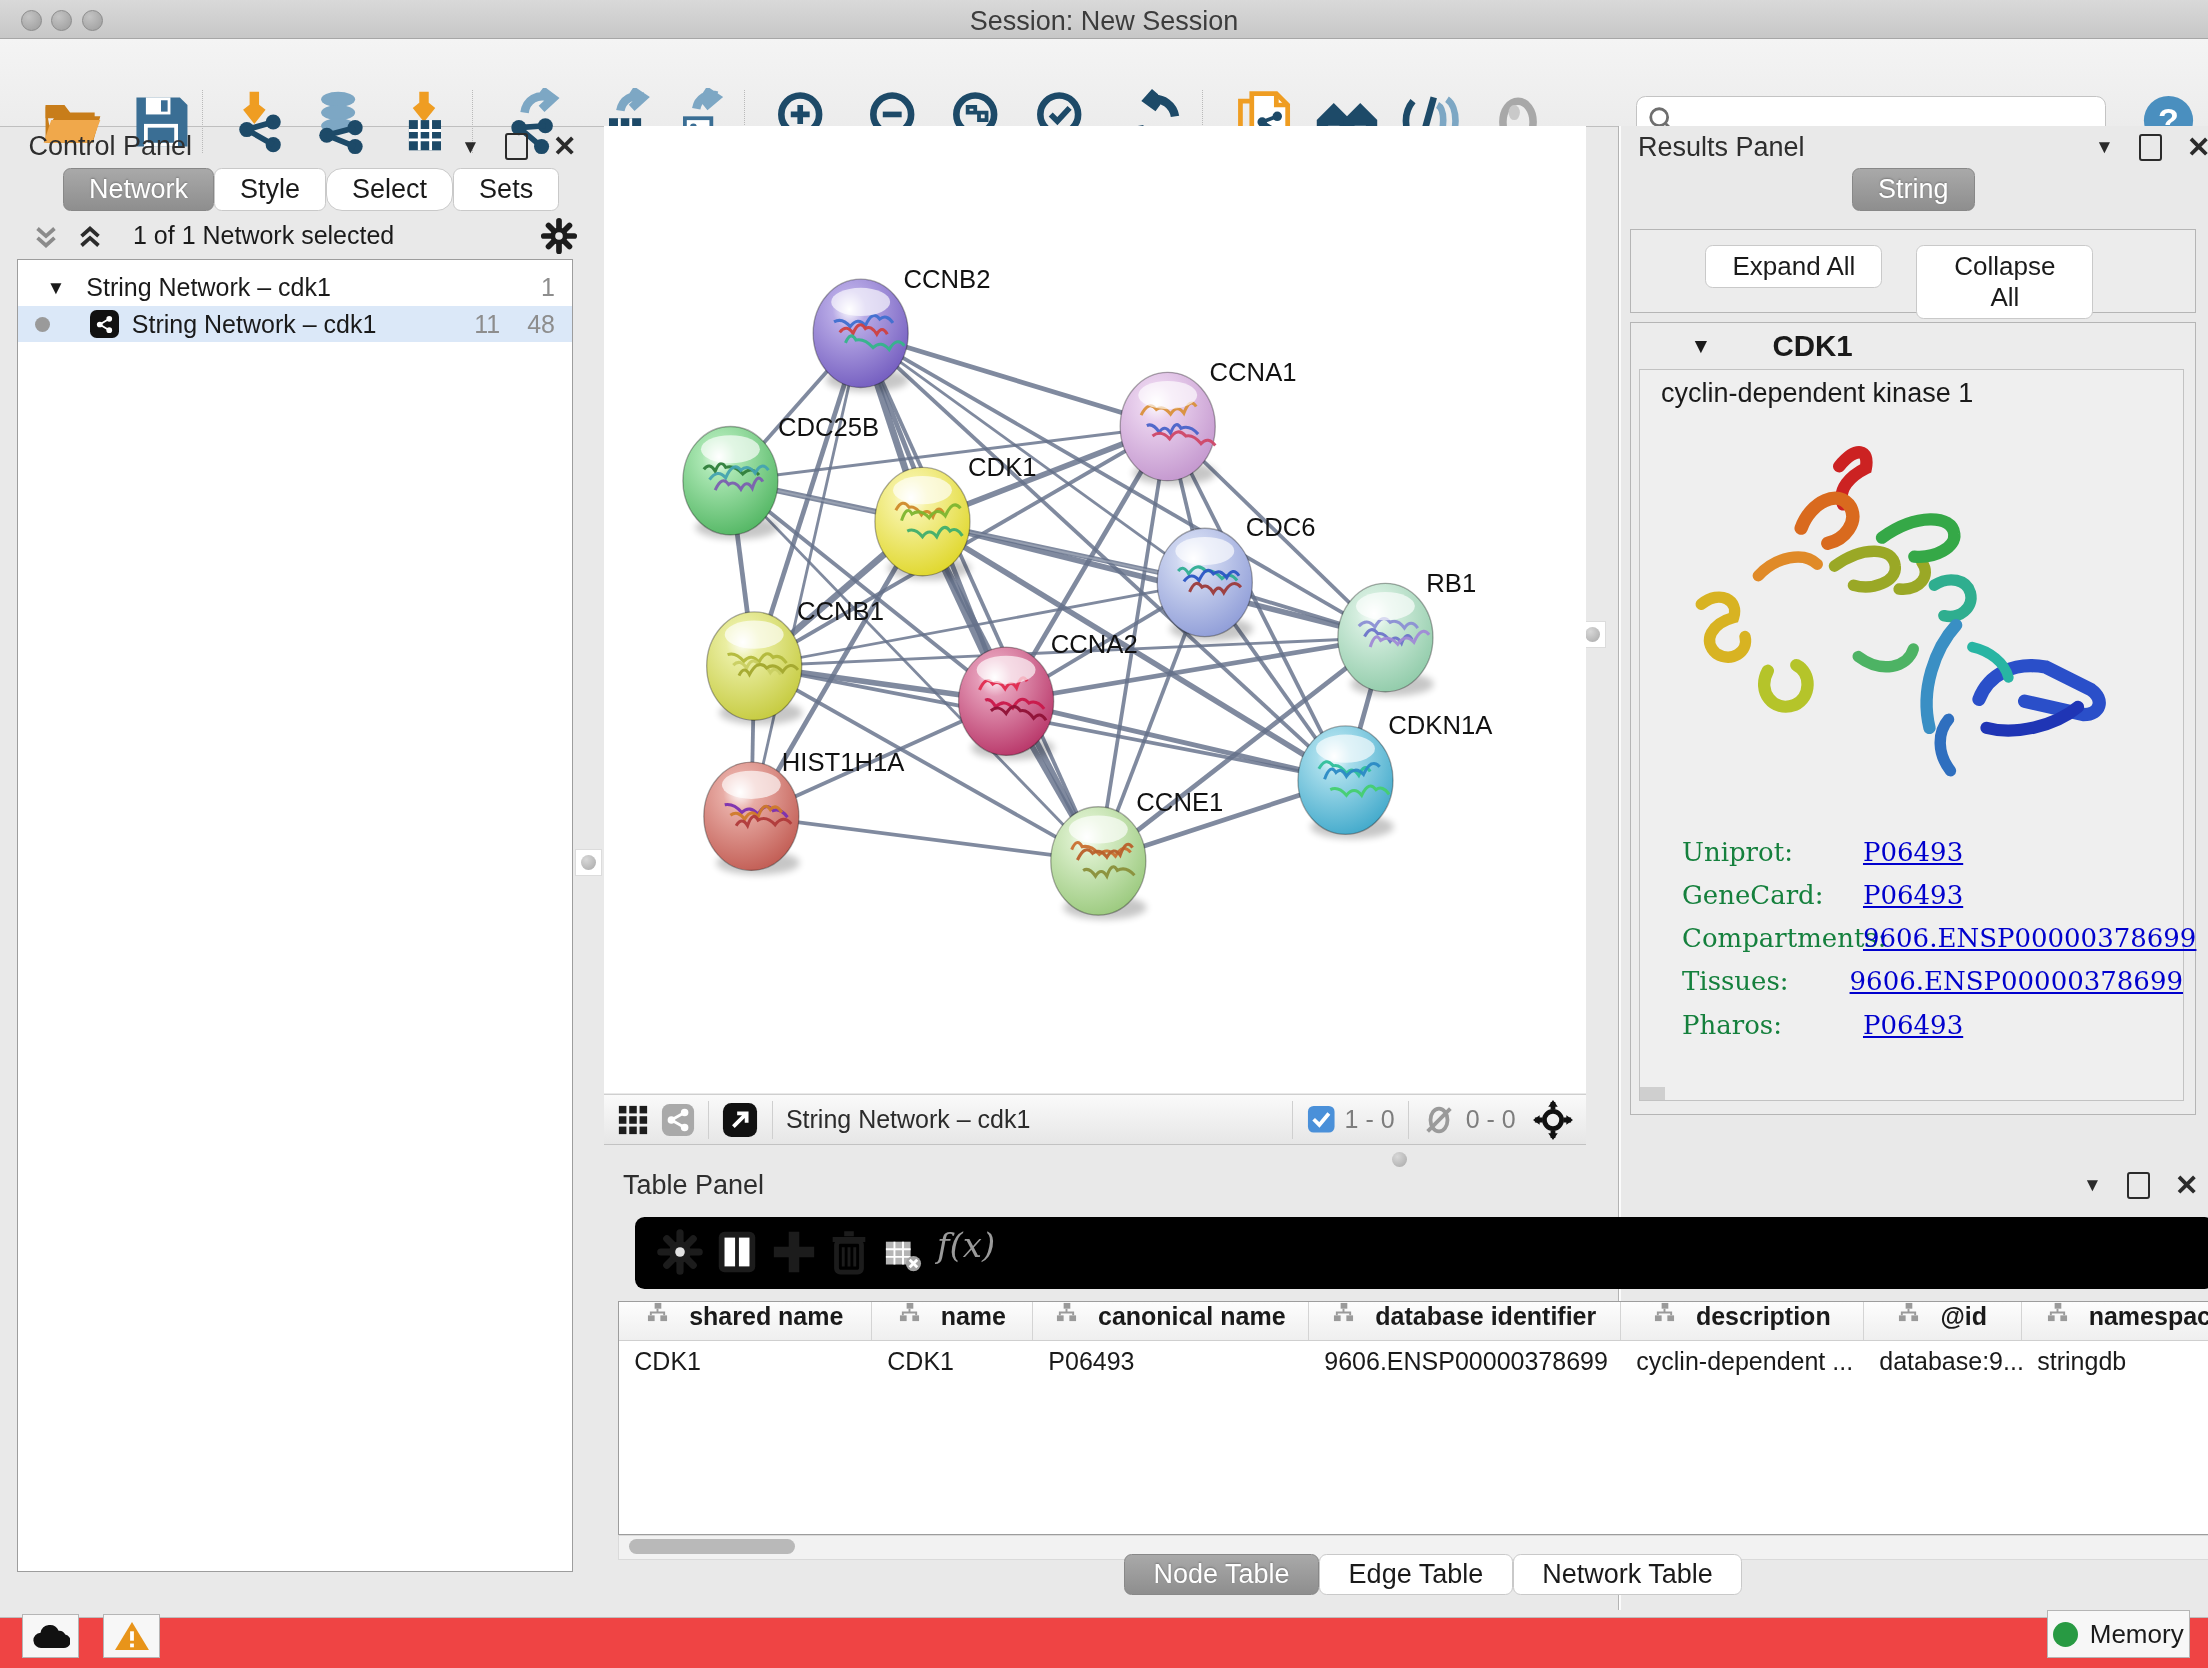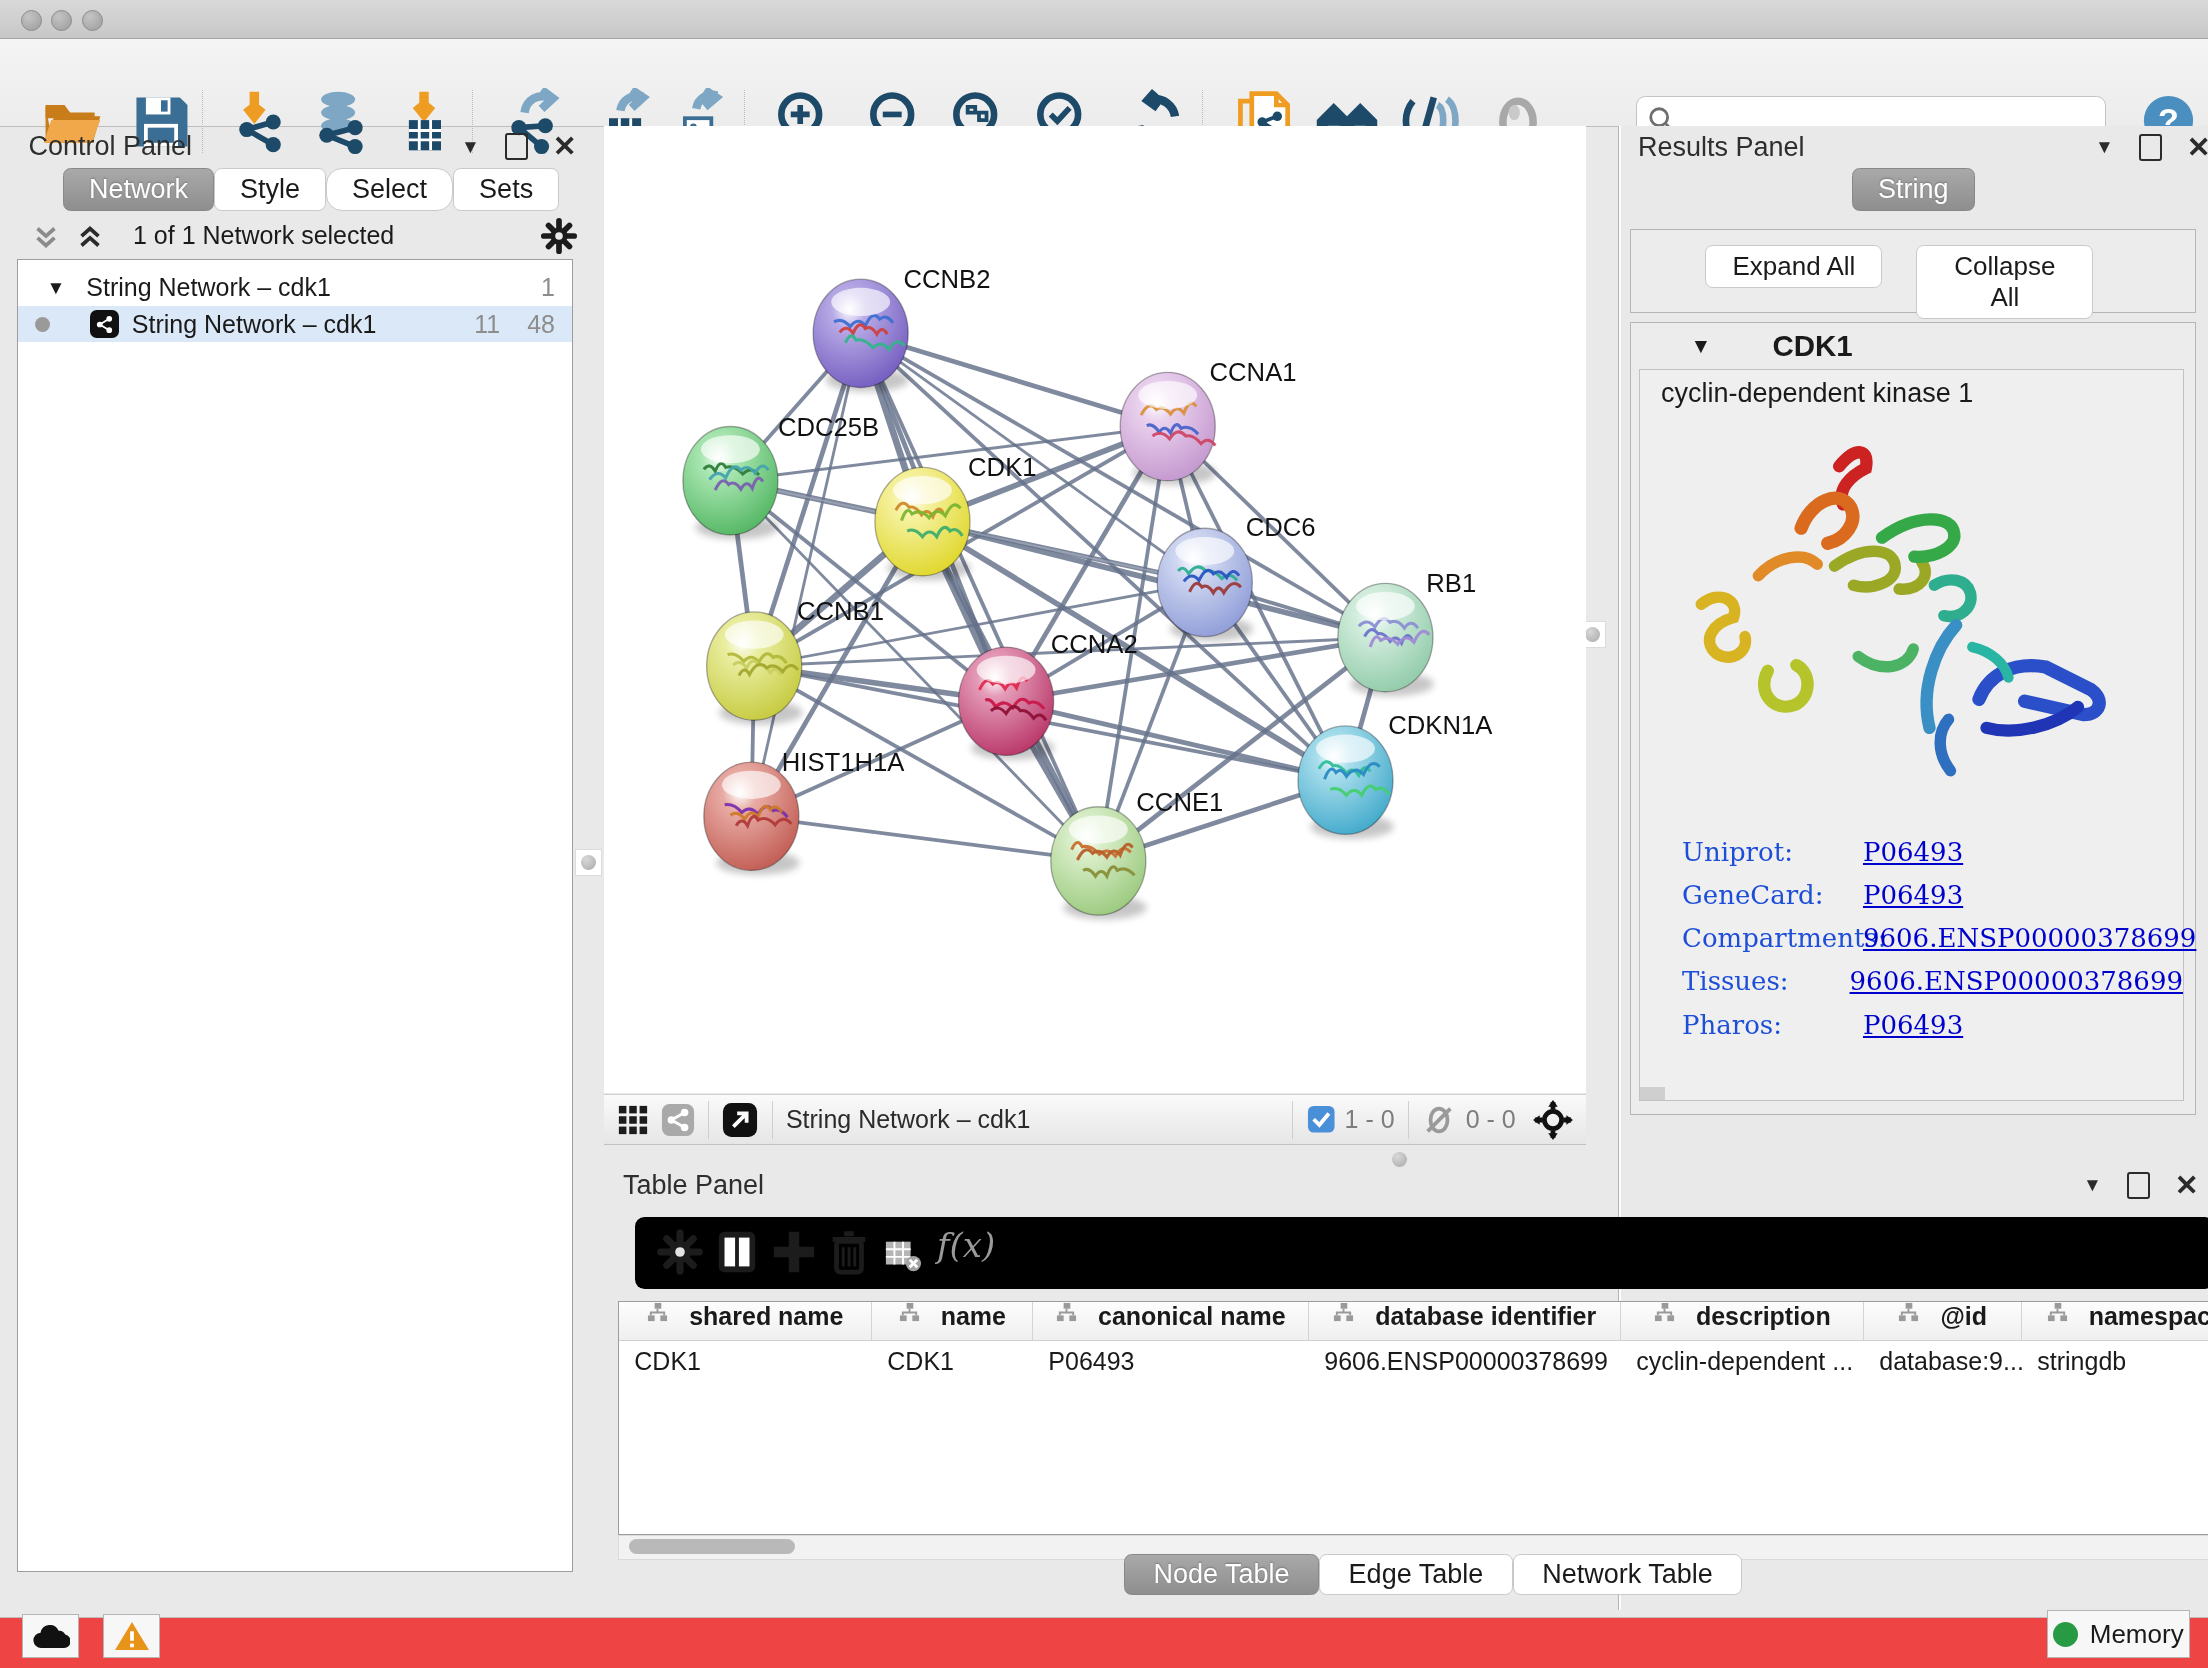--- a/index.html
+++ b/index.html
@@ -48,21 +48,21 @@
   .nb-sep{width:0;height:38px;border-left:1px solid #cfcfcf;margin:0 13.3px;}
   .splitdot{position:absolute;width:25px;height:25px;background:#fff;border:1px solid #dcdcdc;
     display:flex;align-items:center;justify-content:center;cursor:pointer;}
   .splitdot i{width:15px;height:15px;border-radius:50%;
     background:radial-gradient(circle at 35% 30%,#d8d8d8,#a8a8a8);display:block;}
   
   .results{position:absolute;left:1618px;top:126px;width:591px;height:1484px;background:#e9e9e9;
     border-left:1.9px solid #b3b3b3;box-shadow:inset 1.9px 0 0 #fdfdfd;}
   .res-box{position:absolute;left:11.4px;background:#ececec;border:1.9px solid #b5b5b5;}
   .crossrow{display:flex;font-family:"DejaVu Serif","Liberation Serif",serif;font-size:26px;margin:13.3px 0;}
-  .crossrow .lbl{width:181px;color:#1d4ed8;}
+  .crossrow .lbl{width:181px;color:#15803d;}
   .crossrow a{color:#0000cd;text-decoration:underline;cursor:pointer;}
   
   .tablepanel{position:absolute;left:604px;top:1162px;width:1605px;height:447px;}
   .tp-toolbar{position:absolute;left:31px;top:55px;width:1579px;height:72px;background:#000000;
     border-radius:9.5px;}
   .tp-toolbar > div{position:absolute;top:11.4px;cursor:pointer;}
   .tbl{position:absolute;left:14.3px;top:139px;width:1590px;height:232px;background:#fff;
     border:1.9px solid #9d9d9d;border-right:0;overflow:hidden;}
   .tbl-head{display:flex;height:38px;background:linear-gradient(#fdfdfd,#efefef);
     border-bottom:1.9px solid #cfcfcf;}
@@ -87,20 +87,21 @@
 </style>
 </head>
 <body>
 
 <div class="app">
 
   <div class="titlebar">
     <div class="win-dot" style="left:21px"></div>
     <div class="win-dot" style="left:51px"></div>
     <div class="win-dot" style="left:82px"></div>
+    <div class="win-title">Session: New Session</div>
   </div>
 
   <div class="toolbar">
     <div class="tbi" style="left:38px">
       <svg viewBox="0 0 72 72">
           <path d="M8 18h20l6 8h26v6H8z" fill="#c87d1a"></path>
           <path d="M8 18v40h50l8-28H18l-6 10z" fill="#c87d1a"></path>
           <path d="M14 34h52l-9 24H6z" fill="#f0a84b"></path>
         </svg>
     </div>

